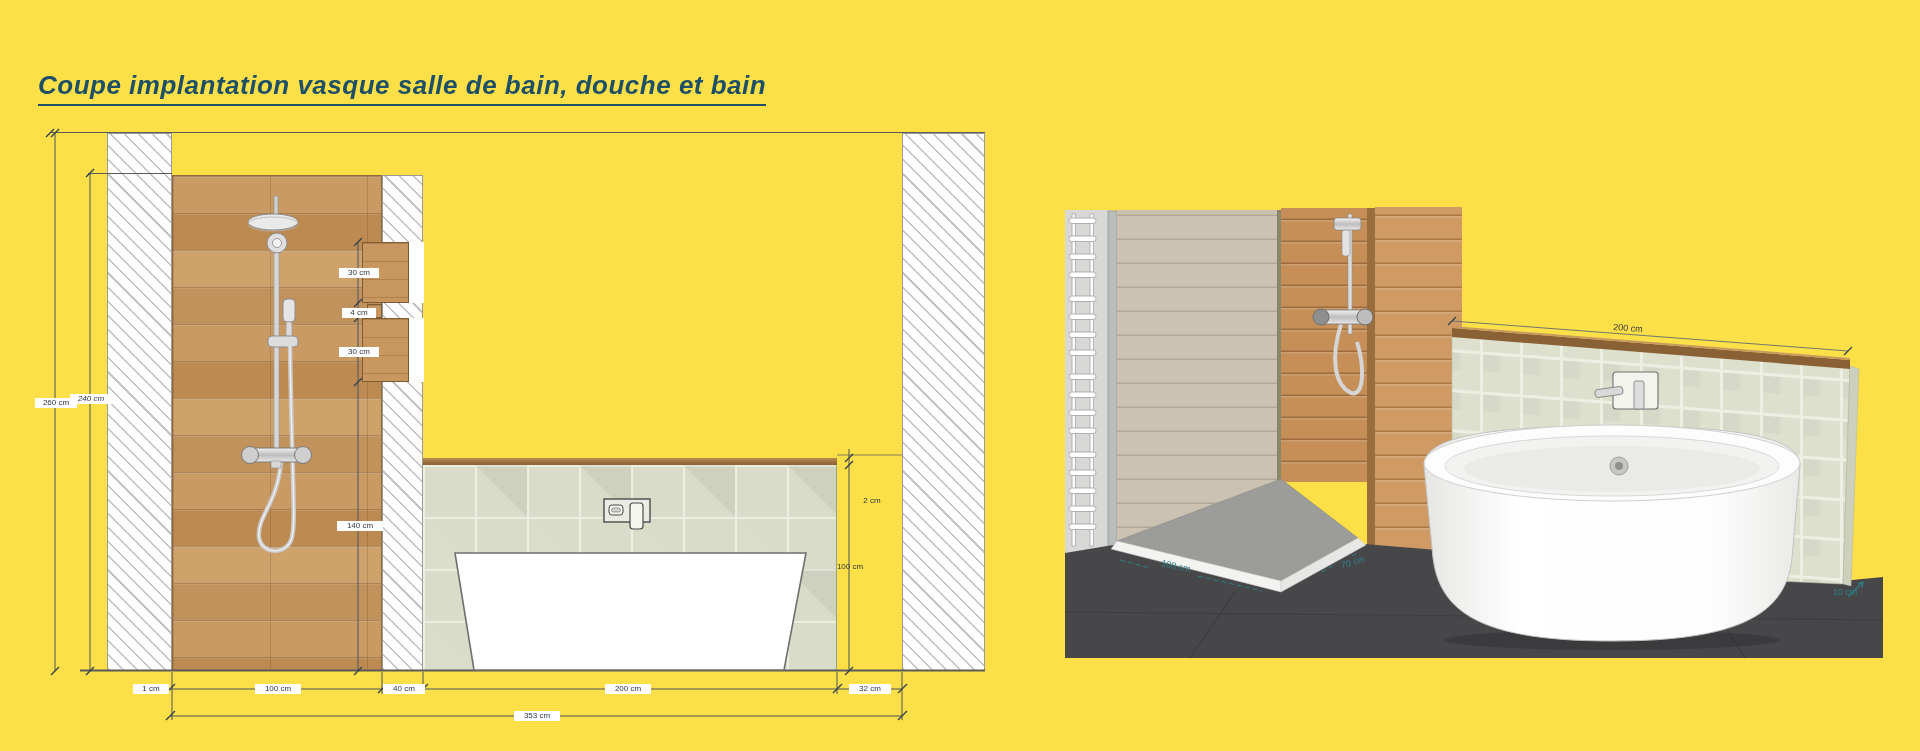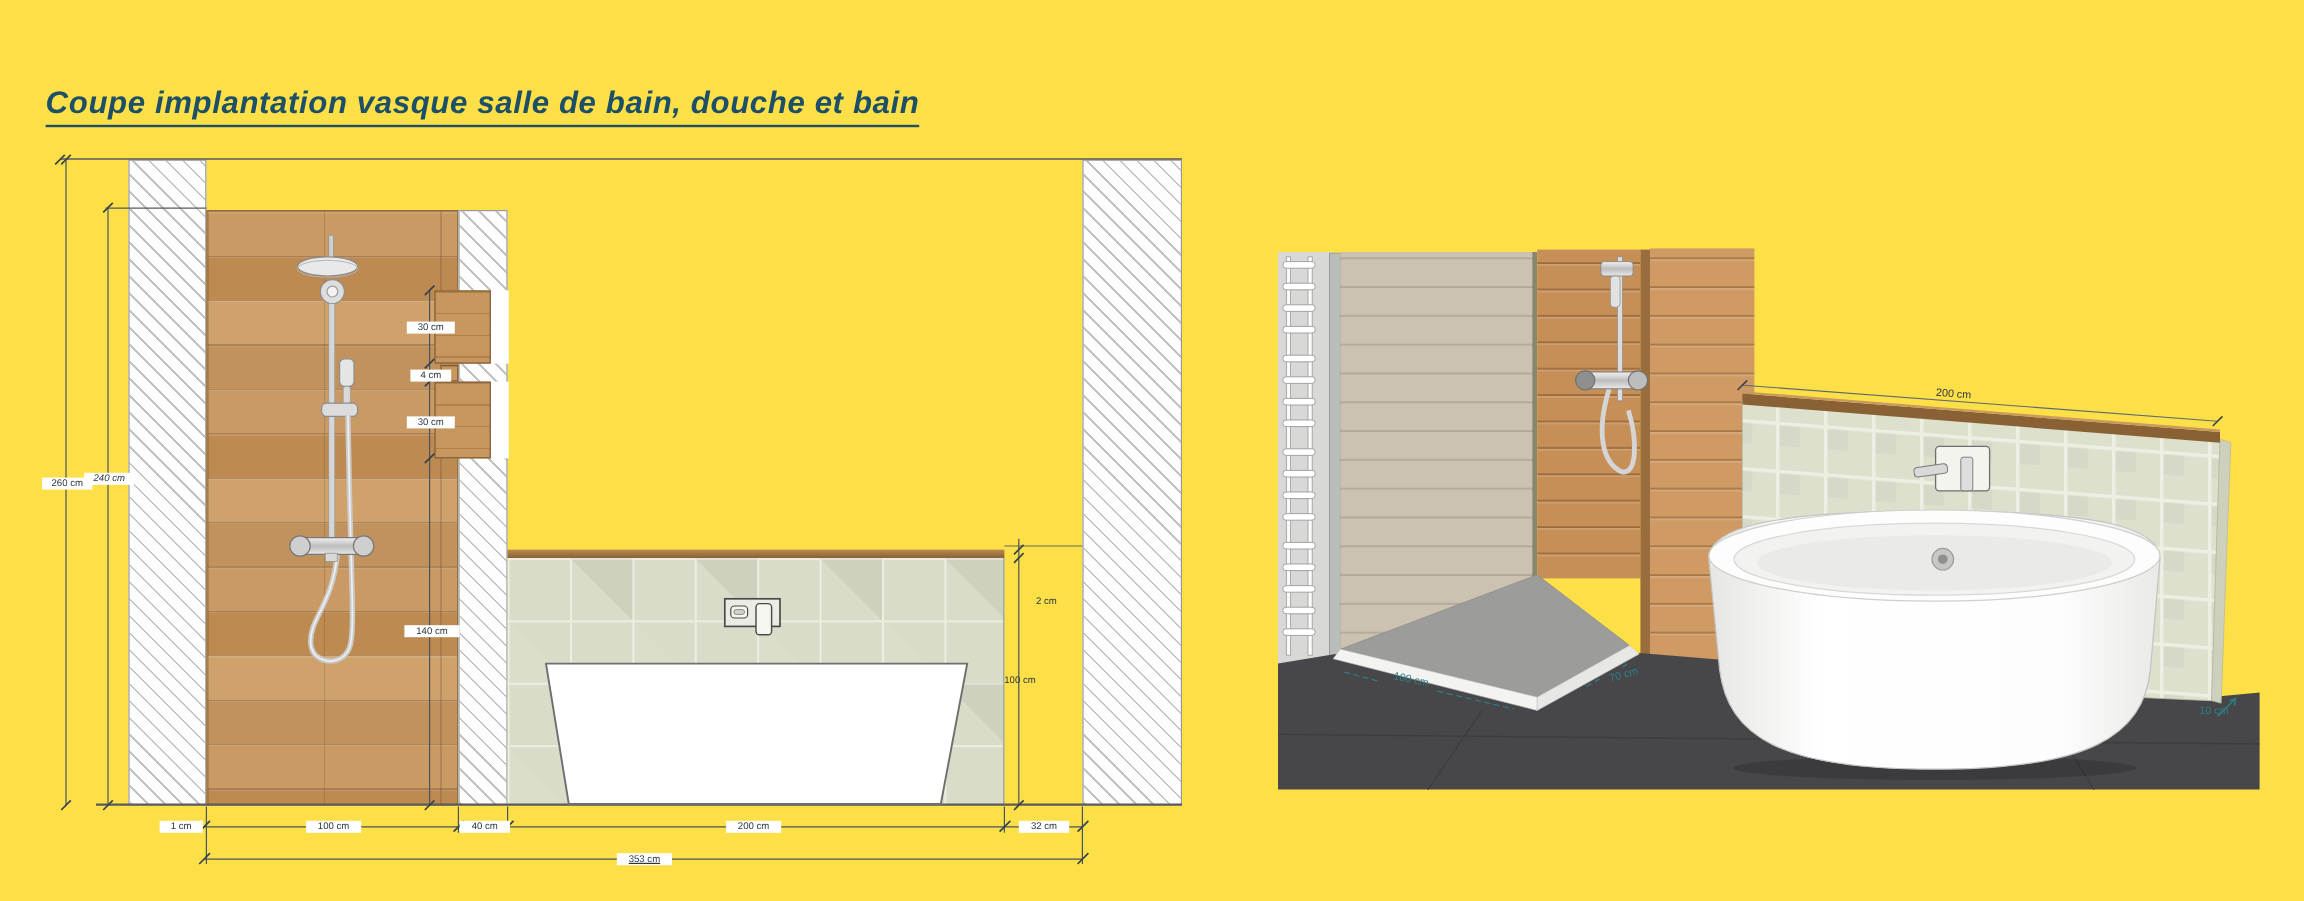--- a/index.html
+++ b/index.html
@@ -240,20 +240,20 @@
   <span class="dim" style="left:342px;top:308px;width:32px;">4 cm</span>
   <span class="dim" style="left:339px;top:347px;width:38px;">30 cm</span>
   <span class="dim" style="left:337px;top:521px;width:44px;">140 cm</span>
   <span class="dim nobg" style="left:856px;top:448px;width:30px;text-align:center;margin-top:48px;">2 cm</span>
   <span class="dim nobg" style="left:829px;top:562px;width:40px;">100 cm</span>
   <span class="dim" style="left:133px;top:684px;width:34px;">1 cm</span>
   <span class="dim" style="left:255px;top:684px;width:44px;">100 cm</span>
   <span class="dim" style="left:383px;top:684px;width:40px;">40 cm</span>
   <span class="dim" style="left:605px;top:684px;width:44px;">200 cm</span>
   <span class="dim" style="left:849px;top:684px;width:40px;text-align:center;">32 cm</span>
-  <span class="dim" style="left:514px;top:711px;width:44px;text-decoration:underline;">353 cm</span>
+  <span class="dim" style="left:514px;top:711px;width:44px;">353 cm</span>
 
   <span class="dim nobg" style="left:1600px;top:323px;width:54px;transform:rotate(4.3deg);font-size:9px;">200 cm</span>
   <span class="dim teal" style="left:1150px;top:561px;width:50px;transform:rotate(12deg);">100 cm</span>
   <span class="dim teal" style="left:1331px;top:557px;width:42px;transform:rotate(-16deg);">70 cm</span>
   <span class="dim teal" style="left:1824px;top:587px;width:40px;">10 cm</span>
 
 </div>
 
 </body></html>

